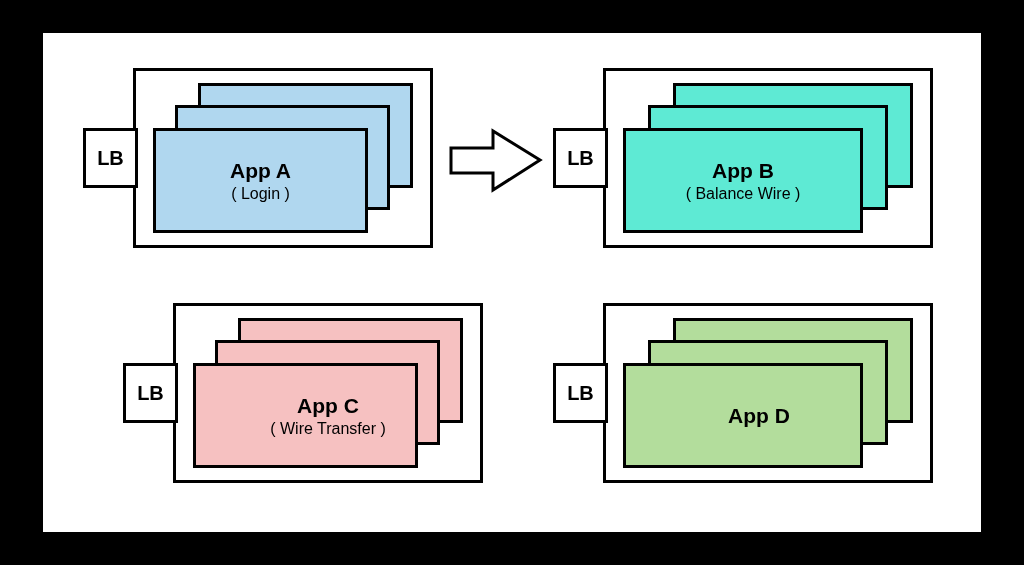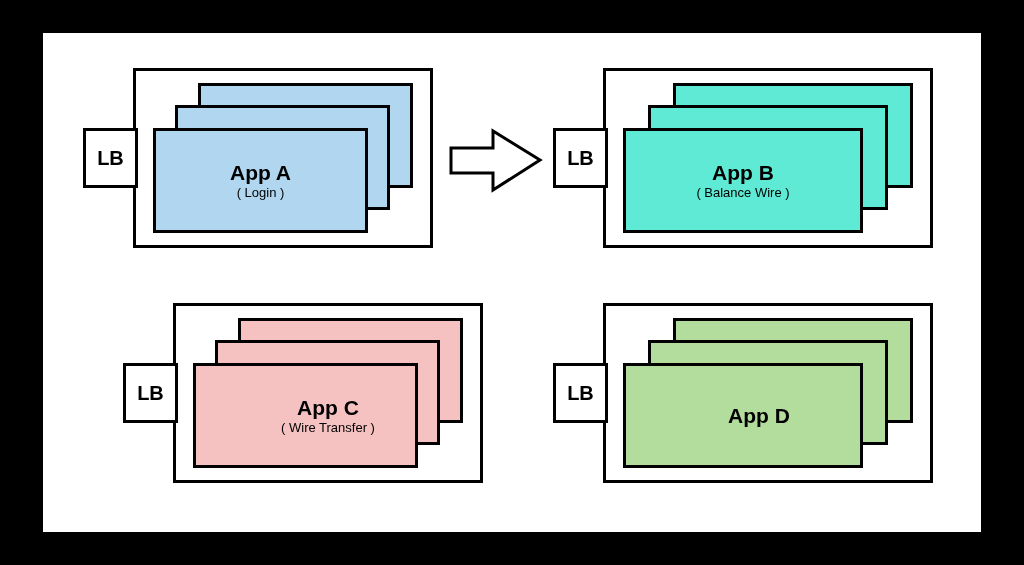--- a/index.html
+++ b/index.html
@@ -40,21 +40,21 @@
     position:absolute;
     border:3px solid #000;
     box-sizing:border-box;
     display:flex;
     flex-direction:column;
     align-items:center;
     justify-content:center;
     font-family:Arial,Helvetica,sans-serif;
   }
   .card .title{font-weight:700;font-size:21px;line-height:1.2;}
-  .card .sub{font-weight:400;font-size:13px;line-height:1.2;}
+  .card .sub{font-weight:400;font-size:16px;line-height:1.2;}
   .blue{background:#b0d7ef;}
   .grey{background:#5eead4;}
   .pink{background:#f6c1c1;}
   .green{background:#b3dd9c;}
   .arrow{
     position:absolute;
   }
 </style>
 </head>
 <body>

